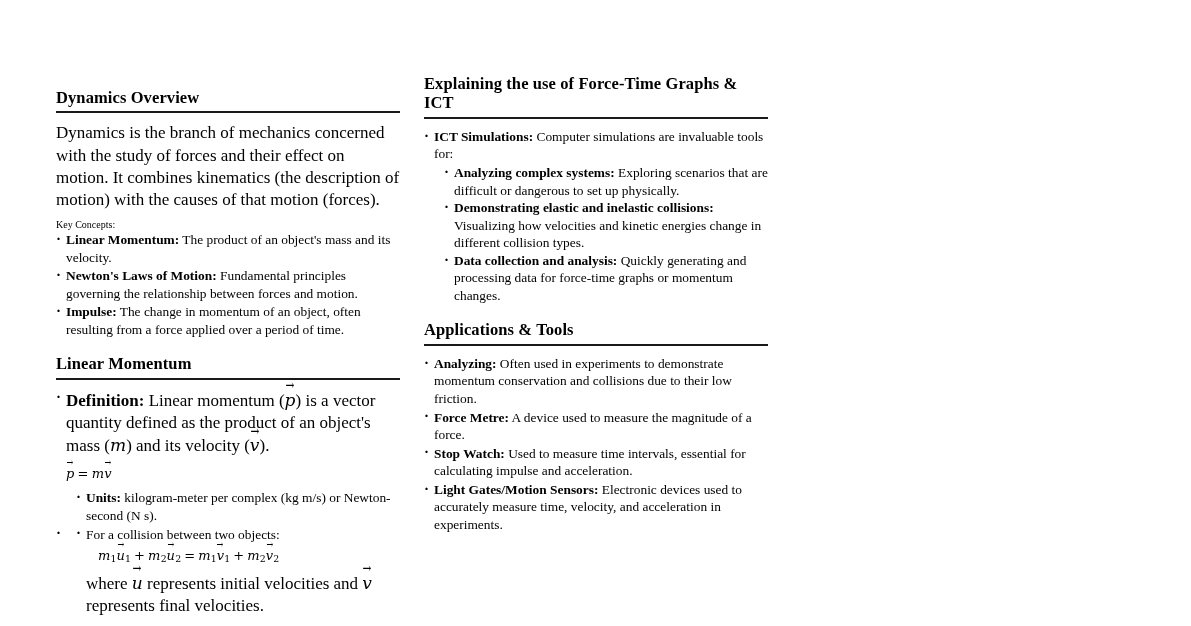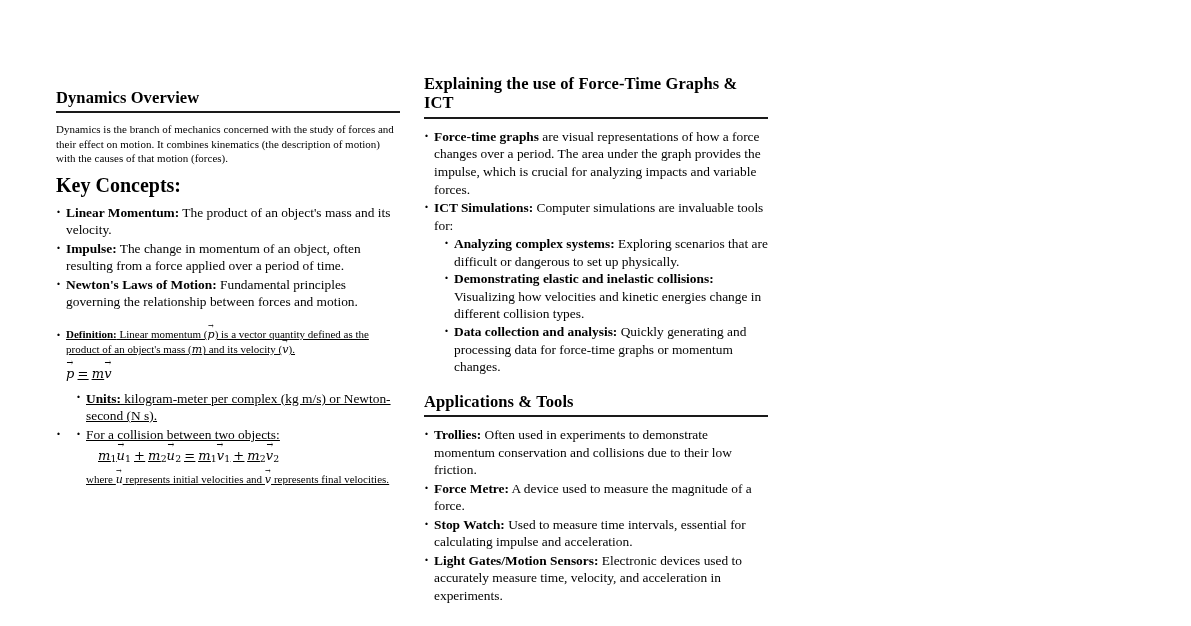--- a/index.html
+++ b/index.html
@@ -49,30 +49,30 @@
     margin: 0 0 1px 0;
     padding: 0 0 4px 0;
     letter-spacing: 0.1px;
     border-bottom: 2px solid #1a1a1a;
   }
   .section + .section { margin-top: 16px; }
   .section-body { margin-top: 9px; }
 
   
   p.para {
-    font-size: 11px;
+    font-size: 17px;
     line-height: 1.31;
     margin: 0 0 7px 0;
   }
 
   h3.subhead {
-    font-size: 20px;
-    font-weight: bold;
+    font-size: 10px;
+    font-weight: normal;
     line-height: 1.25;
-    margin: 0 0 6px 0;
+    margin: 0 0 0 0;
   }
 
   
   ul.bullets {
     list-style: none;
     margin: 0;
     padding: 0;
   }
   ul.bullets > li {
     position: relative;
@@ -90,21 +90,21 @@
     line-height: 1.31;
     font-weight: bold;
   }
   ul.bullets ul.bullets {
     margin-top: 1px;
     padding-left: 10px;
   }
   ul.bullets ul.bullets > li { margin-bottom: 0px; }
 
   
-  li.block-item > .li-body { display: block; text-decoration: underline; }
+  li.block-item > .li-body { display: block; }
   li.block-item { margin-bottom: 2px; }
   li.block-item > .li-body > p.para:first-child { margin-top: 2px; }
 
   .lead { font-weight: bold; }
 
   
   .math {
     font-family: "DejaVu Serif", "Liberation Serif", serif;
     font-style: italic;
     font-size: 13px;
@@ -164,27 +164,28 @@
 
     <div class="col col-left">
 
       <div class="section">
         <h2 class="section-title">Dynamics Overview</h2>
         <div class="section-body">
           <p class="para">Dynamics is the branch of mechanics concerned with the study of forces and their effect on motion. It combines kinematics (the description of motion) with the causes of that motion (forces).</p>
           <h3 class="subhead">Key Concepts:</h3>
           <ul class="bullets">
             <li><span class="lead">Linear Momentum:</span><span> The product of an object's mass and its velocity.</span></li>
+            <li><span class="lead">Newton's Laws of Motion:</span><span> Fundamental principles governing the relationship between forces and motion.</span></li>
             <li><span class="lead">Impulse:</span><span> The change in momentum of an object, often resulting from a force applied over a period of time.</span></li>
-            <li><span class="lead">Newton's Laws of Motion:</span><span> Fundamental principles governing the relationship between forces and motion.</span></li>
-          </ul>
-        </div>
-      </div>
-
-      <div class="section">
+          </ul>
+        </div>
+      </div>
+
+      <div class="section">
+        <h2 class="section-title">Linear Momentum</h2>
         <div class="section-body">
           <ul class="bullets">
 
             <li class="block-item">
               <div class="li-body">
                 <p class="para"><span class="lead">Definition:</span><span> Linear momentum (</span><span class="inline-math"><span class="vec">p</span></span><span>) is a vector quantity defined as the product of an object's mass (</span><span class="inline-math">m</span><span>) and its velocity (</span><span class="inline-math"><span class="vec">v</span></span><span>).</span></p>
 
                 <div class="math math-display-left"><span class="vec">p</span><span class="op">=</span><span>m</span><span class="vec">v</span></div>
 
                 <ul class="bullets">
@@ -215,37 +216,36 @@
       </div>
 
     </div>
 
     <div class="col col-right">
 
       <div class="section">
         <h2 class="section-title">Explaining the use of Force-Time Graphs &amp; ICT</h2>
         <div class="section-body">
           <ul class="bullets">
-            <li><span class="lead">Force-time graphs</span><span> are visual representations of how a force changes over a period. The area under the graph provides the impulse, which is crucial for analyzing impacts and variable forces.</span></li>
             <li><span class="lead">ICT Simulations:</span><span> Computer simulations are invaluable tools for:</span>
               <ul class="bullets">
                 <li><span class="lead">Analyzing complex systems:</span><span> Exploring scenarios that are difficult or dangerous to set up physically.</span></li>
                 <li><span class="lead">Demonstrating elastic and inelastic collisions:</span><span> Visualizing how velocities and kinetic energies change in different collision types.</span></li>
                 <li><span class="lead">Data collection and analysis:</span><span> Quickly generating and processing data for force-time graphs or momentum changes.</span></li>
               </ul>
             </li>
           </ul>
         </div>
       </div>
 
       <div class="section">
         <h2 class="section-title">Applications &amp; Tools</h2>
         <div class="section-body">
           <ul class="bullets">
-            <li><span class="lead">Trollies:</span><span> Often used in experiments to demonstrate momentum conservation and collisions due to their low friction.</span></li>
+            <li><span class="lead">Analyzing:</span><span> Often used in experiments to demonstrate momentum conservation and collisions due to their low friction.</span></li>
             <li><span class="lead">Force Metre:</span><span> A device used to measure the magnitude of a force.</span></li>
             <li><span class="lead">Stop Watch:</span><span> Used to measure time intervals, essential for calculating impulse and acceleration.</span></li>
             <li><span class="lead">Light Gates/Motion Sensors:</span><span> Electronic devices used to accurately measure time, velocity, and acceleration in experiments.</span></li>
 
           </ul>
         </div>
       </div>
 
     </div>
 

